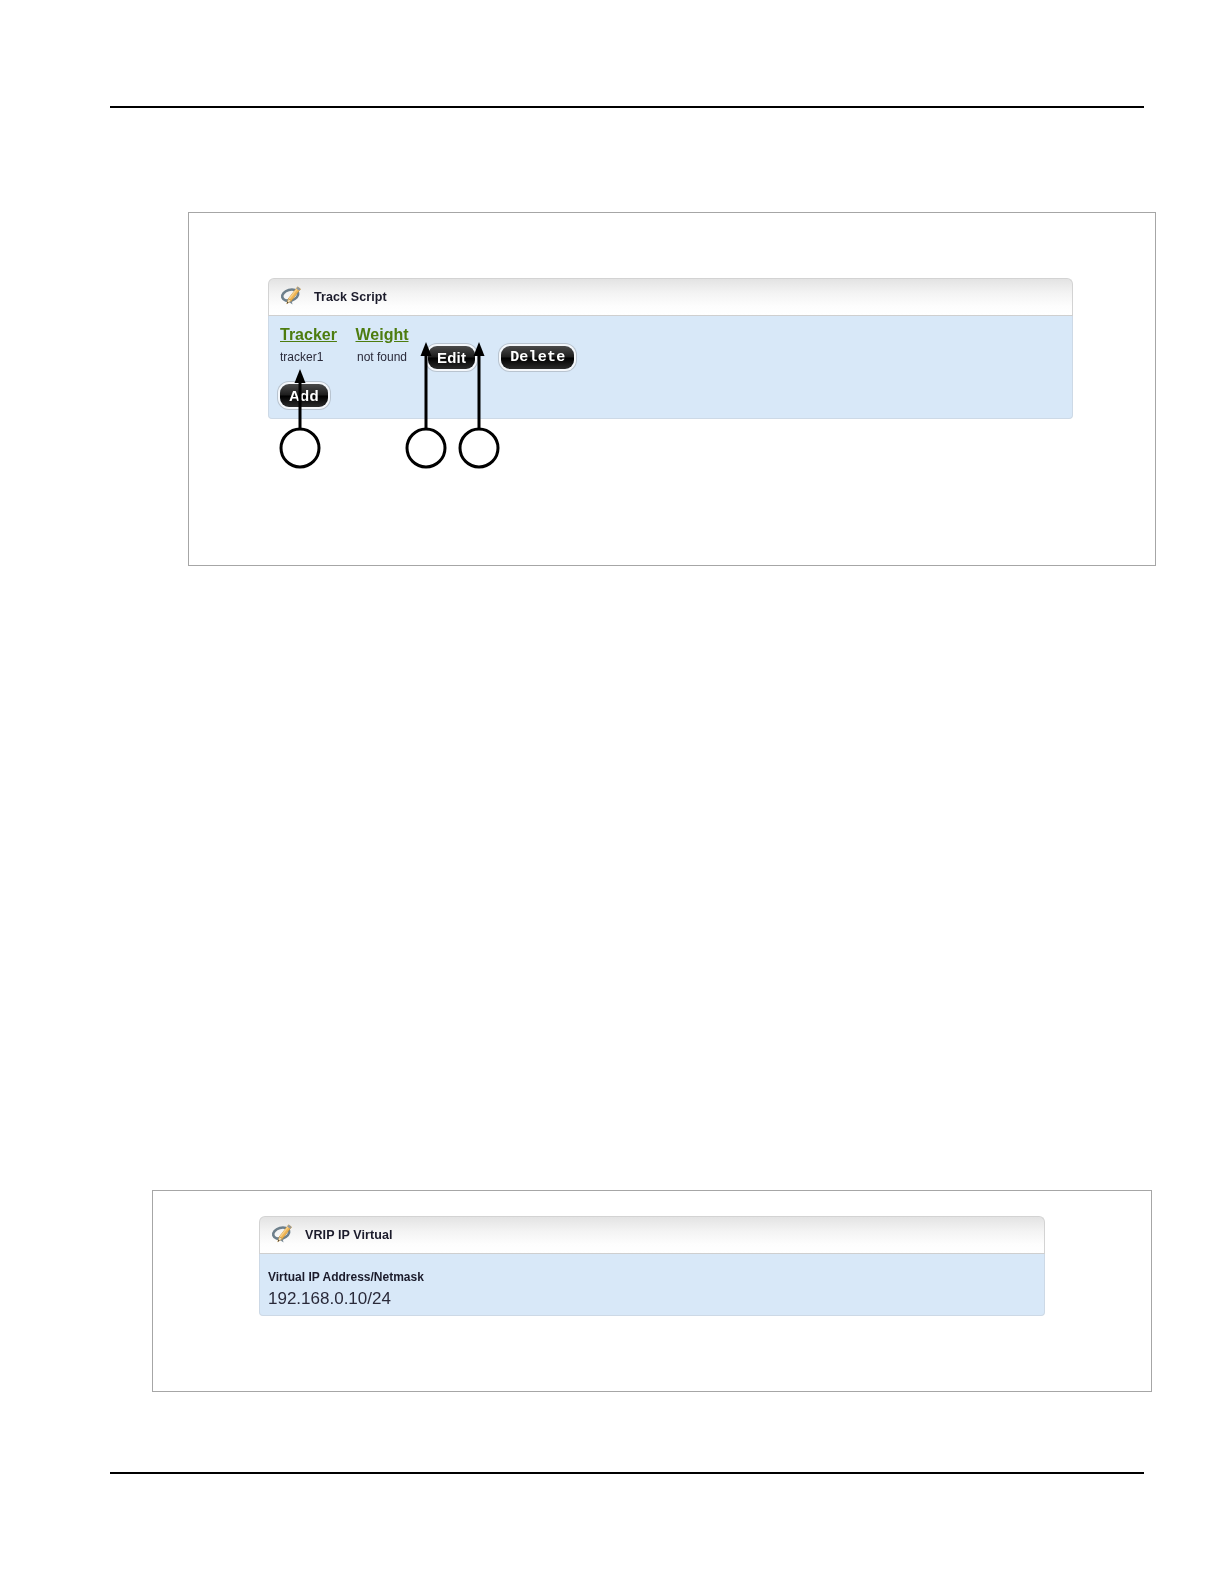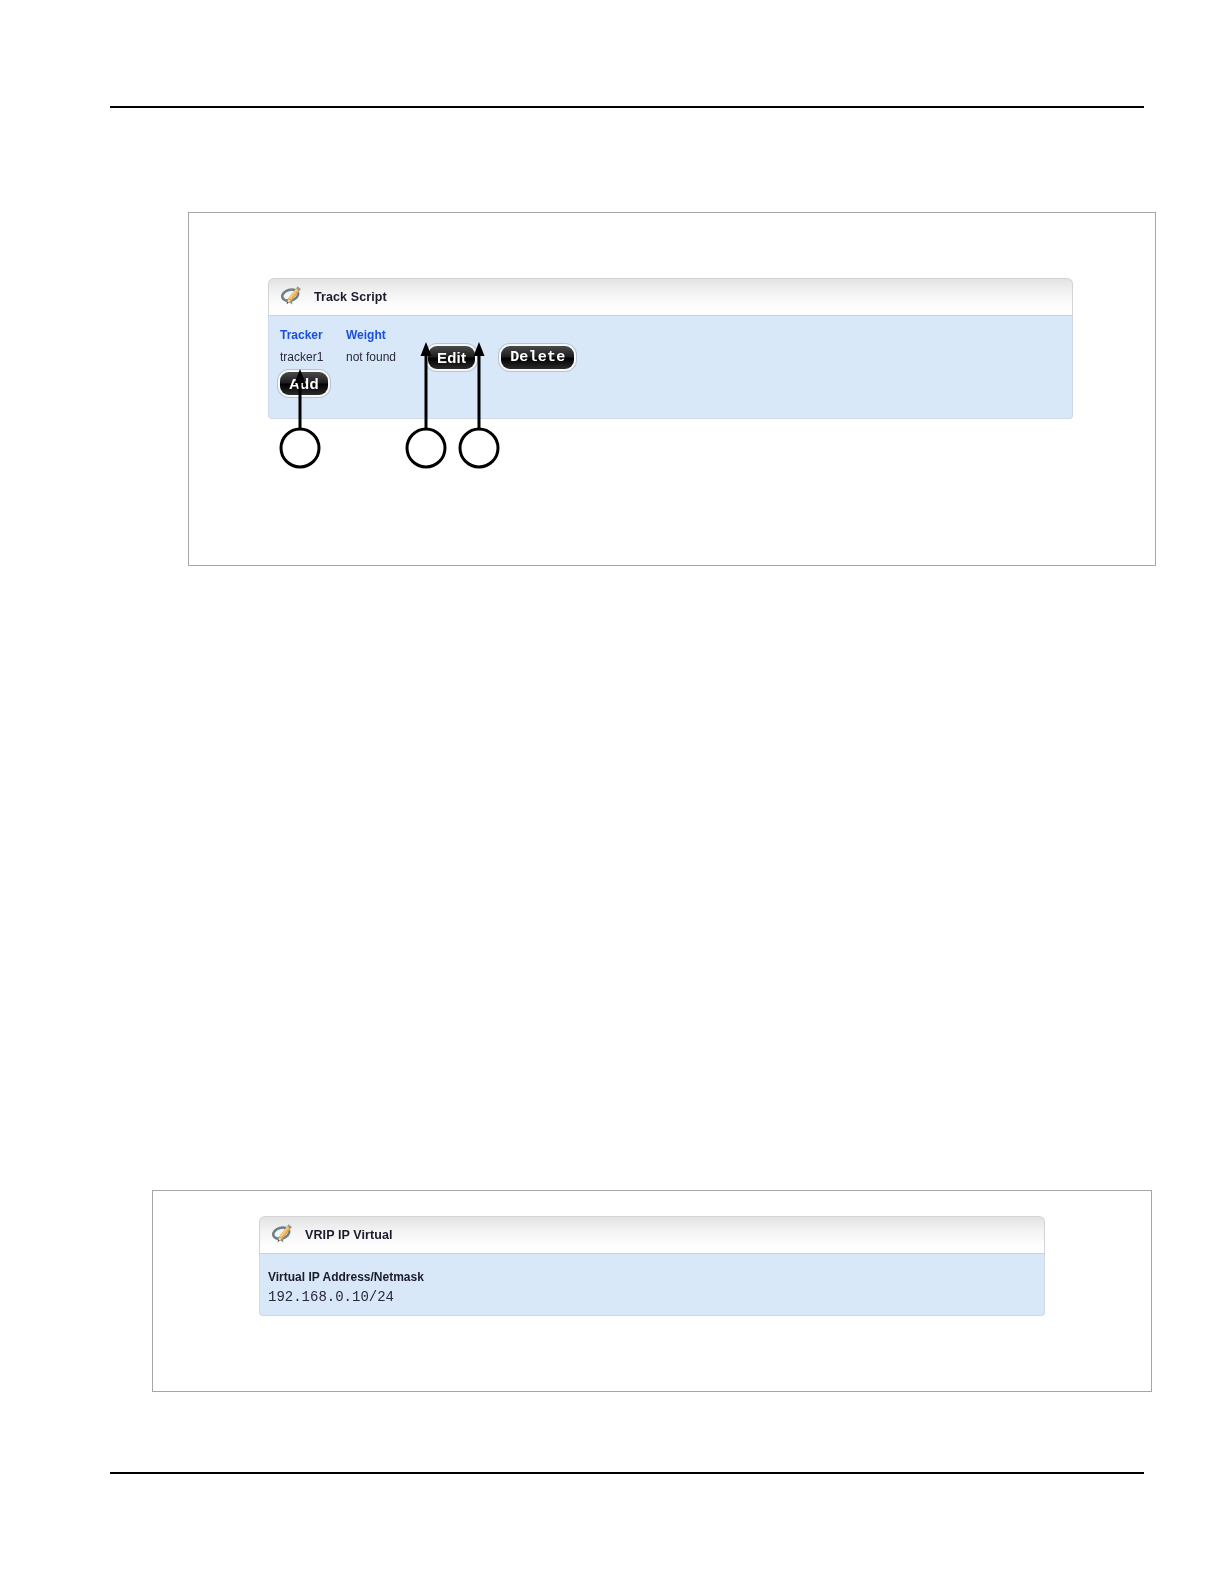--- a/index.html
+++ b/index.html
@@ -102,25 +102,26 @@
     position: absolute;
     left: 11px;
     top: 8px;
   }
   .tbl-row {
     display: flex;
     align-items: center;
     height: 22px;
   }
   .col-tracker { width: 66px; }
-  .col-weight  { width: 72px; }
+  .col-weight  { width: 72px; text-align: center; }
   .th {
-    font-size: 12px;
-    font-weight: bold;
-    color: #1d4ed8;
+    font-size: 16px;
+    font-weight: bold;
+    color: #4d7c0f;
+    text-decoration: underline;
   }
   .td {
     font-size: 12px;
     font-weight: normal;
     color: #2a2a3a;
   }
 
   
   .pill {
     display: inline-flex;
@@ -138,43 +139,42 @@
     letter-spacing: 0.2px;
     line-height: 1;
     cursor: pointer;
     box-sizing: border-box;
   }
   .btn-edit   { margin-left: 10px; }
   .btn-delete { margin-left: 26px; font-family: Liberation Mono, monospace; }
   .btn-add-wrap {
     position: absolute;
     left: 11px;
-    top: 56px;
+    top: 68px;
   }
 
   
   #panel-vrip {
     left: 259px;
     top: 1216px;
     width: 786px;
   }
   #panel-vrip .panel-body {
     height: 62px;
     padding: 16px 0 0 8px;
   }
   .vrip-label {
     font-size: 12px;
     font-weight: bold;
     color: #1b1b2b;
     margin-bottom: 5px;
   }
   .vrip-value {
-    font-size: 14px;
+    font-size: 17px;
     color: #2a2a3a;
-    font-family: Liberation Mono, monospace;
   }
 
   
   .callout-layer {
     position: absolute;
     left: 0;
     top: 0;
     width: 1224px;
     height: 1584px;
     pointer-events: none;

